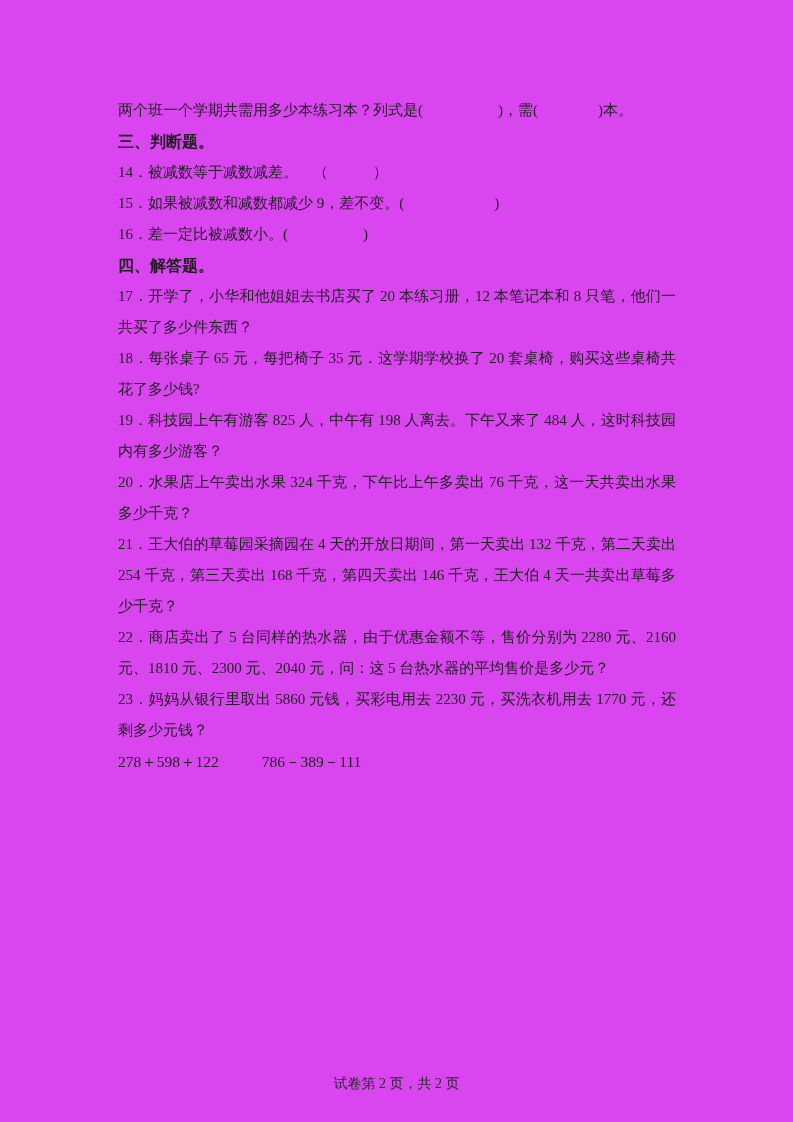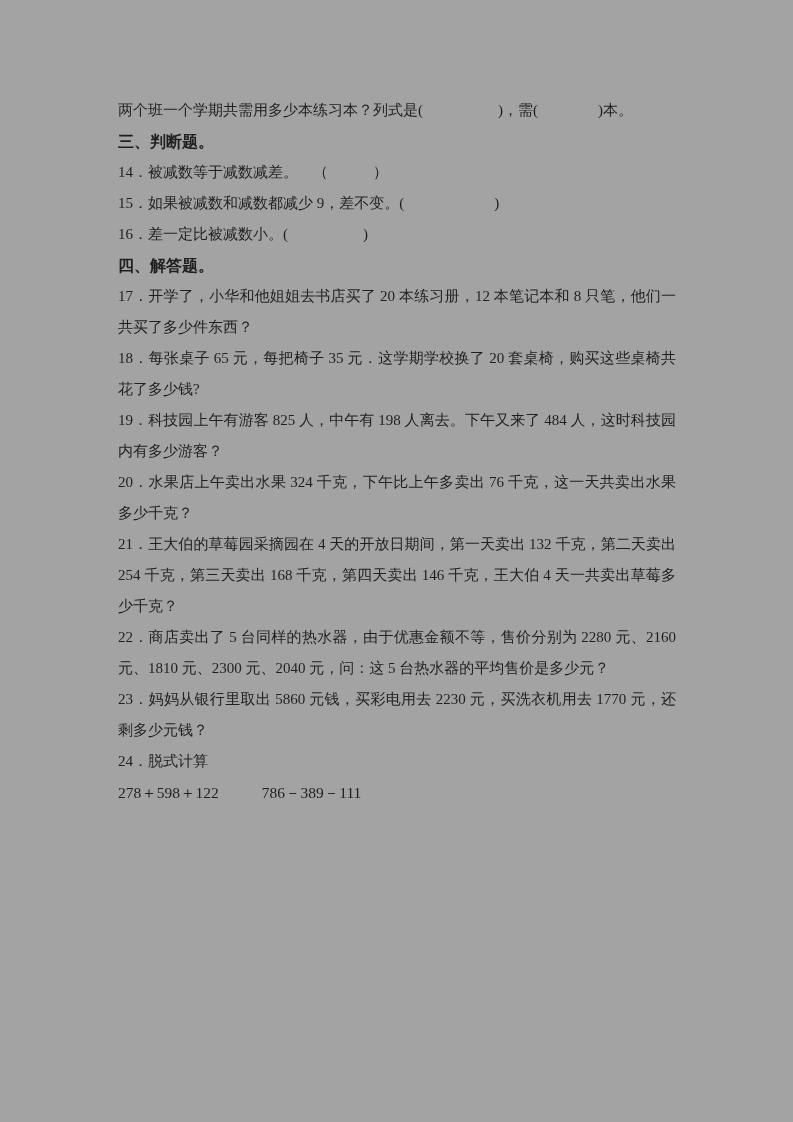--- a/index.html
+++ b/index.html
@@ -4,21 +4,21 @@
 <style>
   html, body {
     margin: 0;
     padding: 0;
     background: #ffffff;
   }
   .page {
     position: relative;
     width: 793px;
     height: 1122px;
-    background: #a3a3a3;
+    background: #d946ef;
     overflow: hidden;
     font-family: "Liberation Serif", "DejaVu Serif", serif;
     color: #1f1f1f;
   }
   .content {
     position: absolute;
     left: 118px;
     top: 95px;
     width: 558px;
   }
@@ -70,21 +70,23 @@
 
     <div>
       <p class="section-heading">四、解答题。</p>
       <p>17．开学了，小华和他姐姐去书店买了 20 本练习册，12 本笔记本和 8 只笔，他们一共买了多少件东西？</p>
       <p>18．每张桌子 65 元，每把椅子 35 元．这学期学校换了 20 套桌椅，购买这些桌椅共花了多少钱?</p>
       <p>19．科技园上午有游客 825 人，中午有 198 人离去。下午又来了 484 人，这时科技园内有多少游客？</p>
       <p>20．水果店上午卖出水果 324 千克，下午比上午多卖出 76 千克，这一天共卖出水果多少千克？</p>
       <p>21．王大伯的草莓园采摘园在 4 天的开放日期间，第一天卖出 132 千克，第二天卖出 254 千克，第三天卖出 168 千克，第四天卖出 146 千克，王大伯 4 天一共卖出草莓多少千克？</p>
       <p>22．商店卖出了 5 台同样的热水器，由于优惠金额不等，售价分别为 2280 元、2160 元、1810 元、2300 元、2040 元，问：这 5 台热水器的平均售价是多少元？</p>
       <p>23．妈妈从银行里取出 5860 元钱，买彩电用去 2230 元，买洗衣机用去 1770 元，还剩多少元钱？</p>
-      <p>24．脱式计算</p>
       <p class="calc-line">
         <span class="expr-1">278＋598＋122</span><span class="expr-2">786－389－111</span>
       </p>
     </div>
 
   </div>
 
+  <div class="footer">
+    <span>试卷第 2 页，共 2 页</span>
+  </div>
 </div>
 
 </body></html>

